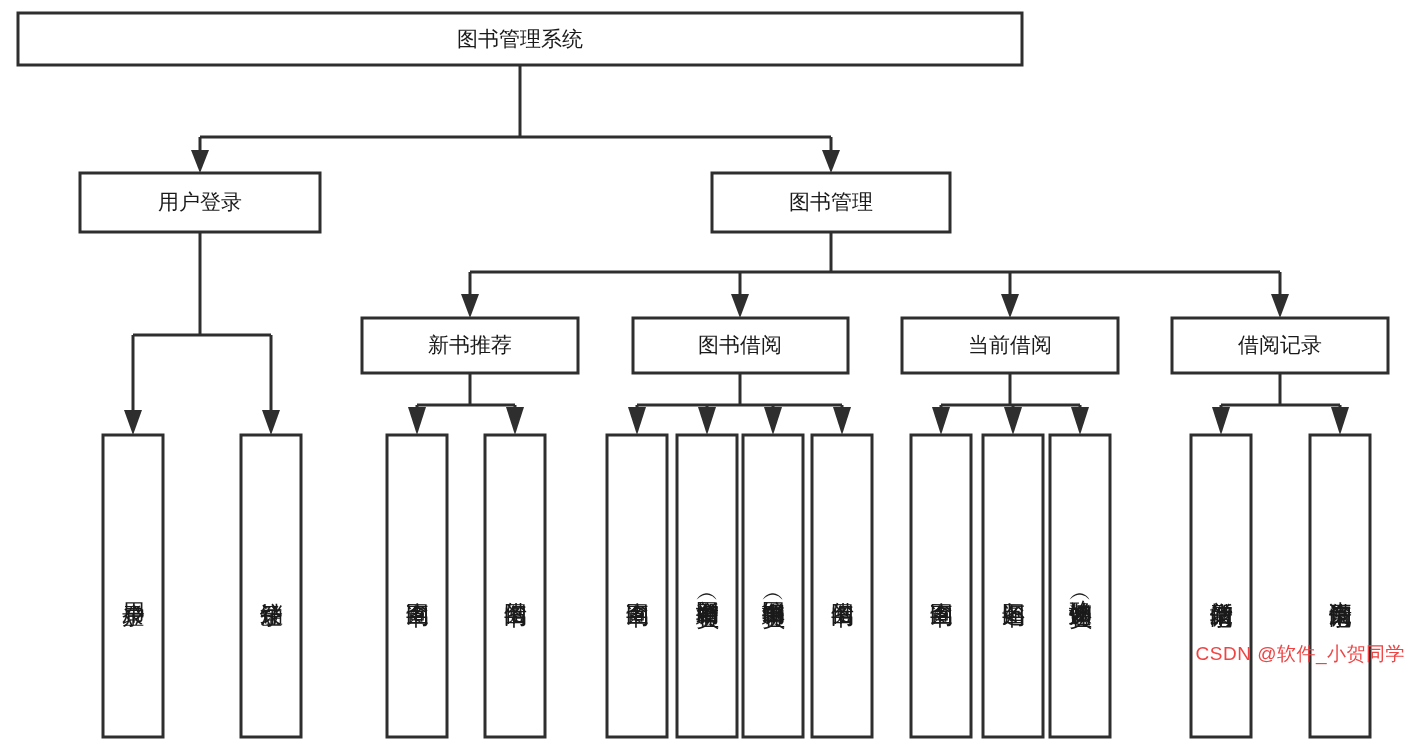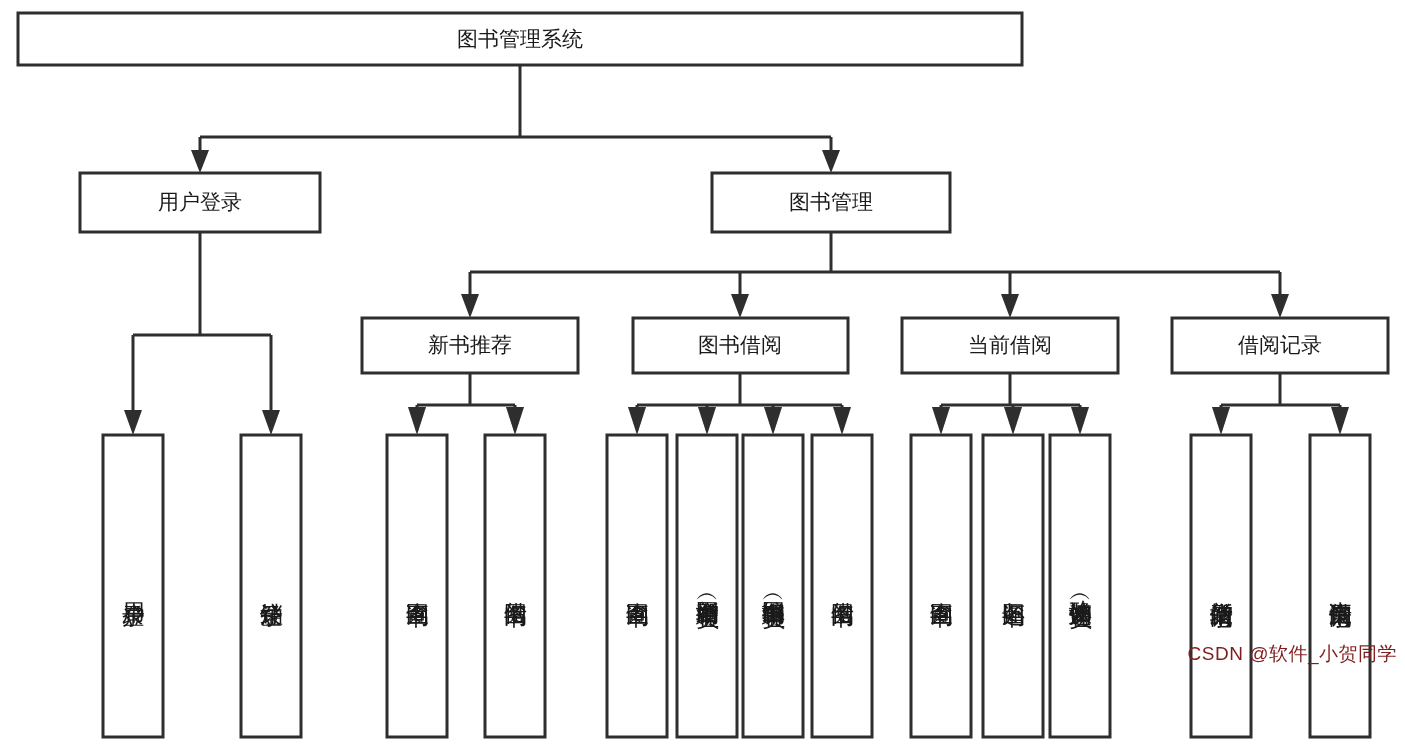--- a/index.html
+++ b/index.html
@@ -60,25 +60,25 @@
     display: flex;
     align-items: center;
     justify-content: center;
     text-align: center;
     box-sizing: border-box;
     pointer-events: none;
     white-space: nowrap;
   }
   .watermark {
     position: absolute;
-    right: 8px;
+    right: 0;
     bottom: 6px;
     font-family: "Liberation Sans", "DejaVu Sans", sans-serif;
     font-size: 19px;
-    color: #7f1d1d;
+    color: #ef4444;
     letter-spacing: 0.5px;
     white-space: nowrap;
   }
 </style>
 </head>
 <body>
 
 <div id="diagram-root">
 
   <svg id="flow-svg" viewBox="0 0 1405 747" xmlns="http://www.w3.org/2000/svg">

